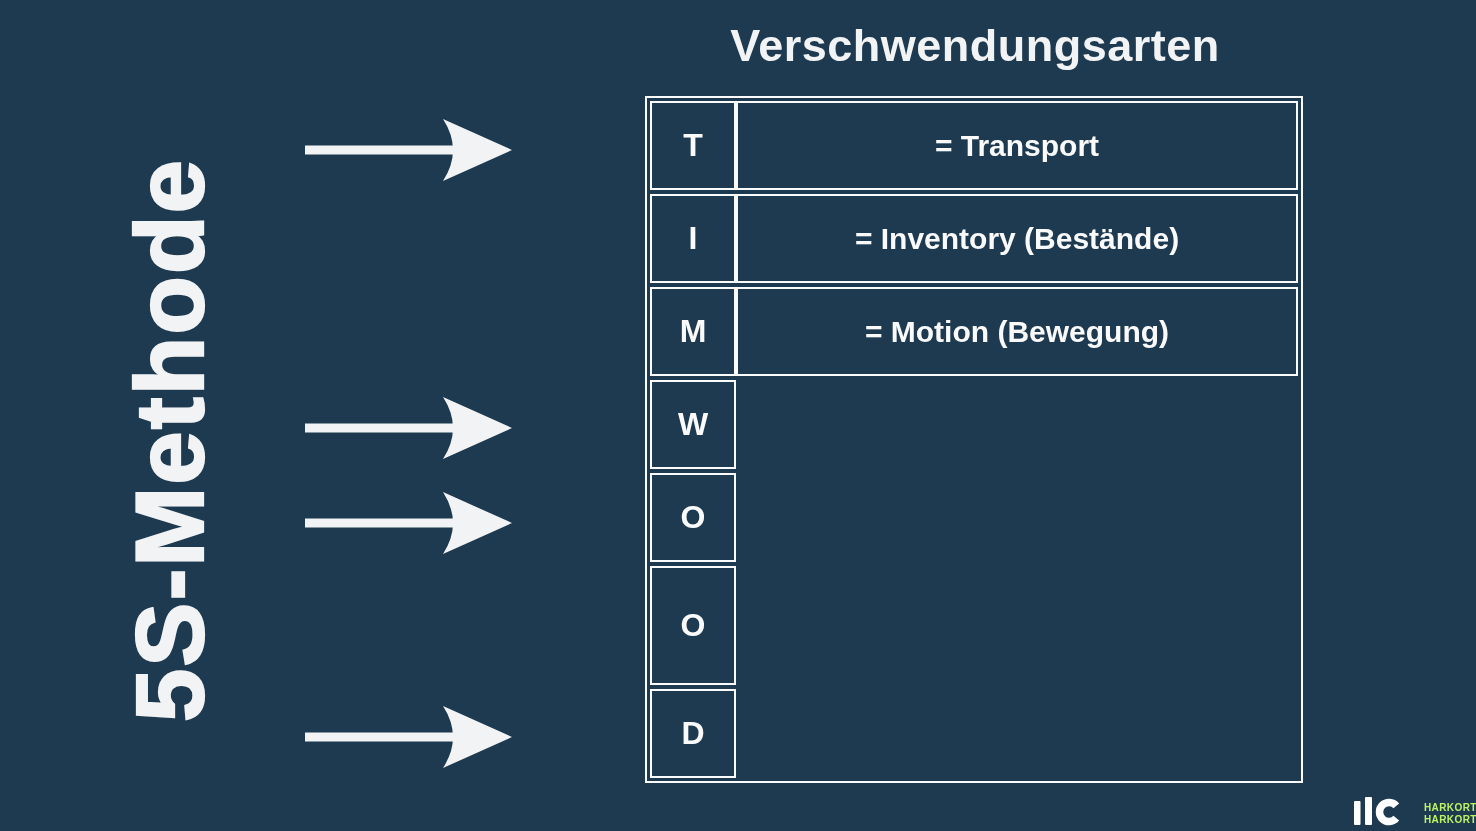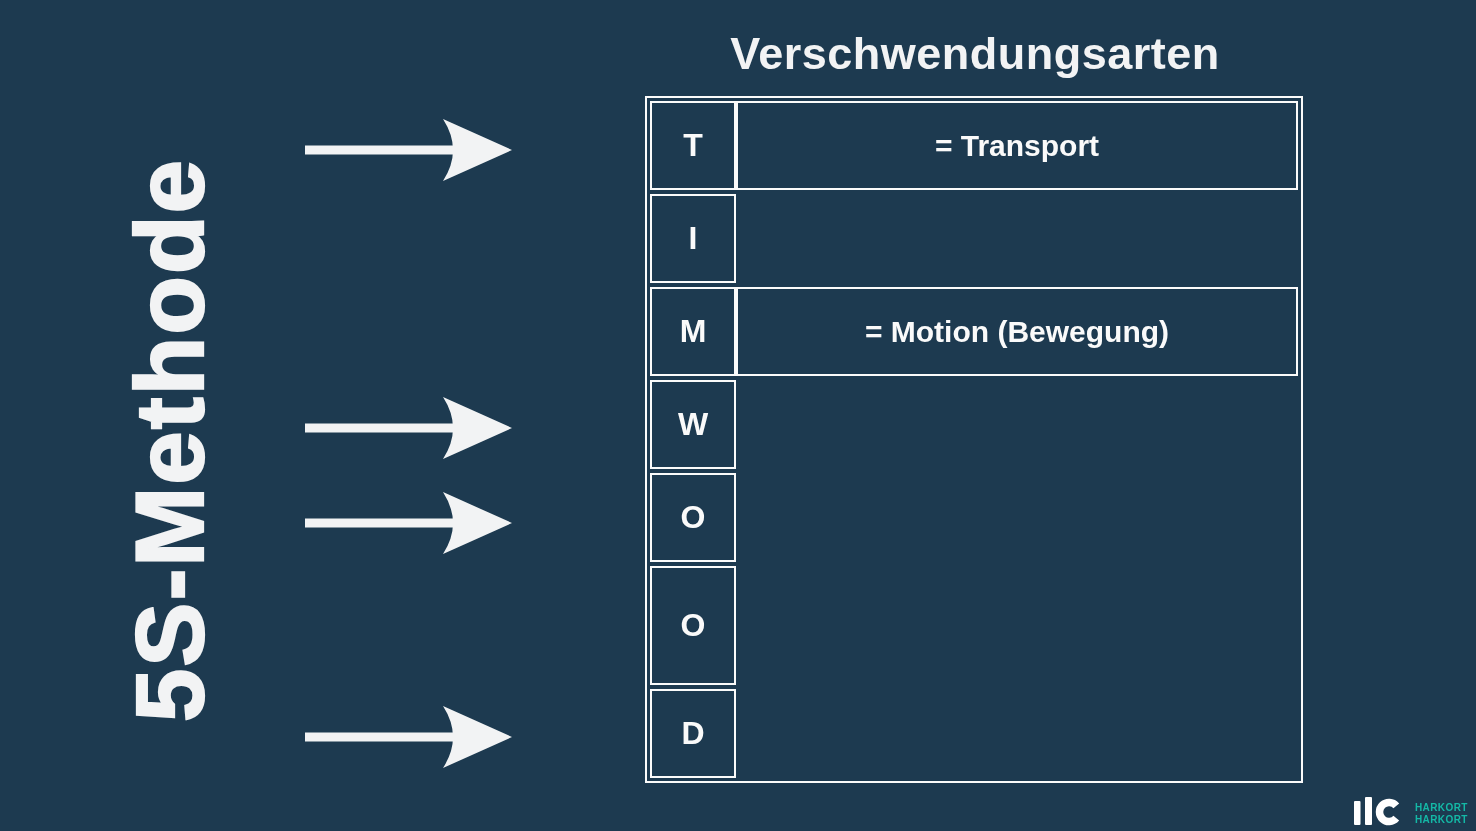--- a/index.html
+++ b/index.html
@@ -26,21 +26,21 @@
   
   .arrow{position:absolute;left:305px;width:207px;height:62px;}
   .arrow svg{display:block;width:100%;height:100%;}
   .arrow-1{top:119px;}
   .arrow-2{top:397px;}
   .arrow-3{top:492px;}
   .arrow-4{top:706px;}
 
   
   .table-title{
-    position:absolute;left:645px;top:28px;width:660px;
+    position:absolute;left:645px;top:20px;width:660px;
     text-align:center;color:#f2f3f4;
     font-size:45px;font-weight:bold;letter-spacing:.5px;
   }
 
   
   .waste-table{
     position:absolute;left:645px;top:96px;width:658px;
     box-sizing:border-box;border:2px solid #fbfbfb;padding:3px;
     display:flex;flex-direction:column;gap:4px;
     background:transparent;
@@ -49,21 +49,21 @@
   .row.tall{height:119px;}
   .cell{box-sizing:border-box;border:2px solid #fbfbfb;color:#fafafa;
         display:flex;align-items:center;justify-content:center;}
   .cell-letter{width:86px;font-size:32px;font-weight:bold;}
   .cell-desc{flex:1;font-size:30px;font-weight:bold;text-align:center;
              padding:0 22px;line-height:1.45;}
 
   
   .logo{
     position:absolute;left:1352px;top:795px;
-    display:flex;align-items:flex-end;gap:11px;color:#14b8a6;
+    display:flex;align-items:flex-end;gap:20px;color:#bef264;
   }
   .logo-mark{width:52px;height:32px;}
   .logo-text{font-size:10px;font-weight:bold;line-height:1.2;letter-spacing:.4px;
              padding-bottom:1px;white-space:nowrap;}
 </style>
 </head>
 <body>
 
 <div class="stage">
 
@@ -98,20 +98,21 @@
 
   <div class="waste-table">
 
     <div class="row">
       <div class="cell cell-letter">T</div>
       <div class="cell cell-desc">= Transport</div>
     </div>
 
     <div class="row">
       <div class="cell cell-letter">I</div>
+      <div class="cell cell-desc">= Inventory (Bestände)</div>
     </div>
 
     <div class="row">
       <div class="cell cell-letter">M</div>
       <div class="cell cell-desc">= Motion (Bewegung)</div>
     </div>
 
     <div class="row">
       <div class="cell cell-letter">W</div>
     </div>

